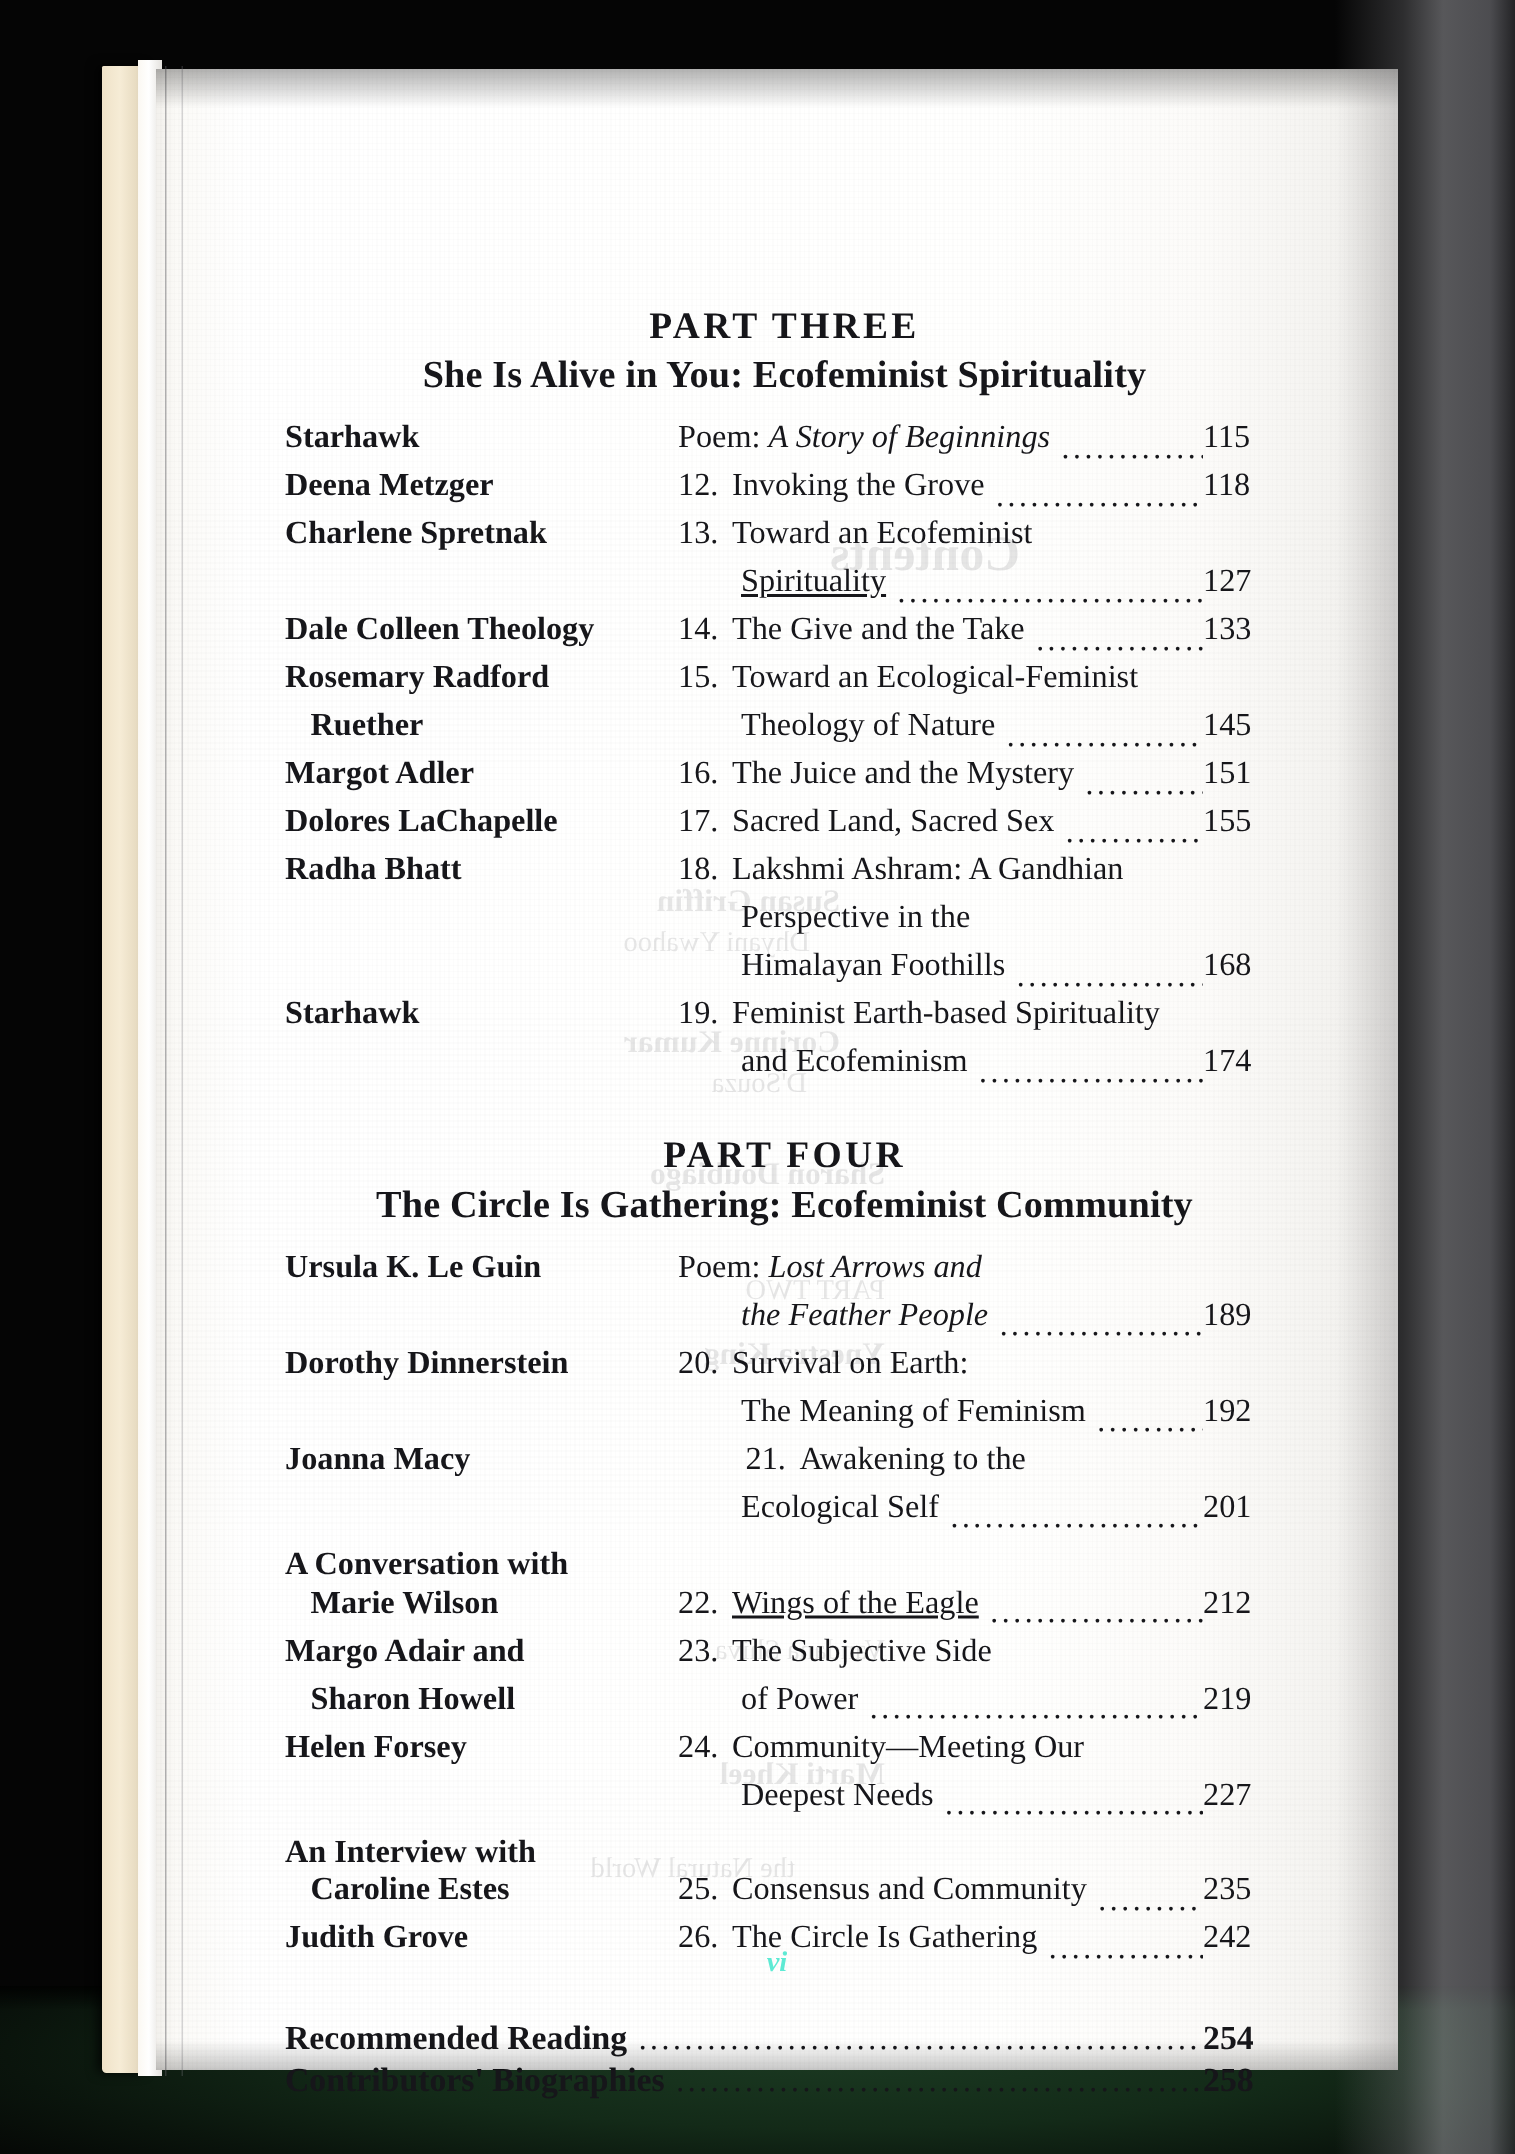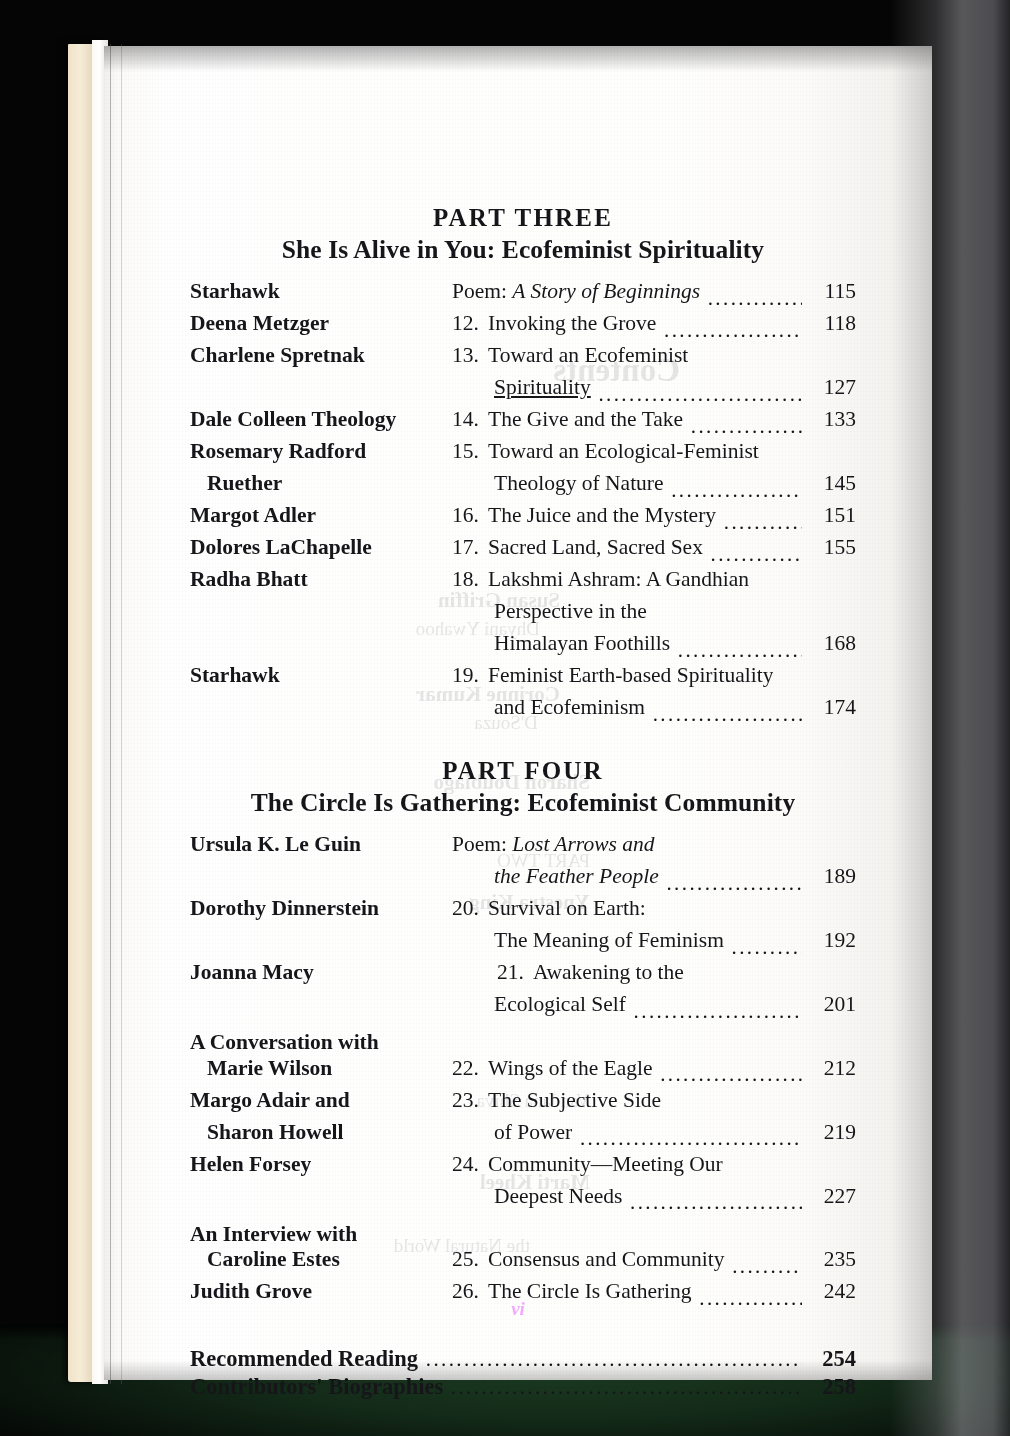--- a/index.html
+++ b/index.html
@@ -171,21 +171,21 @@
   }
 
   table.toc {
     width: 100%;
     border-collapse: collapse;
     table-layout: fixed;
   }
   table.toc td { vertical-align: top; padding: 0; }
   .col-author { width: 262px; }
   .col-entry  { width: auto; }
-  .col-page   { width: 54px; text-align: right; }
+  .col-page   { width: 54px; text-align: left; }
 
   .author {
     font-weight: bold;
     font-size: 21.5px;
     line-height: 25.5px;
     white-space: nowrap;
   }
   .author.ind { padding-left: 17px; }
 
   .entry {
@@ -221,21 +221,21 @@
 
   .folio {
     position: absolute;
     left: 0;
     right: 0;
     top: 1252px;
     text-align: center;
     font-style: italic;
     font-weight: bold;
     font-size: 19px;
-    color: #f0abfc;
+    color: #5eead4;
   }
 </style>
 </head>
 <body>
 
 <div class="backdrop"></div>
 <div class="desk-green"></div>
 
 <div class="page-edge-strip"></div>
 <div class="page-edge-strip2"></div>
@@ -380,21 +380,21 @@
             <td></td>
             <td></td>
           </tr>
           <tr>
             <td class="col-author author">A Conversation with</td>
             <td class="entry col-entry">&nbsp;</td>
             <td class="col-page pagenum"></td>
           </tr>
           <tr>
             <td class="col-author author ind">Marie Wilson</td>
-            <td class="entry col-entry" style="position: relative; overflow: hidden;"><span style="display: inline-block; max-width: 100%; overflow: hidden; white-space: nowrap;"><span class="num">22.</span><span>Wings of the Eagle</span></span><span class="leader" style="position: relative;"> ........................................</span></td>
+            <td class="entry col-entry" style="position: relative; overflow: hidden;"><span style="display: inline-block; max-width: 100%; overflow: hidden; white-space: nowrap; text-decoration: underline;"><span class="num">22.</span><span>Wings of the Eagle</span></span><span class="leader" style="position: relative;"> ........................................</span></td>
             <td class="col-page pagenum">212</td>
           </tr>
           <tr>
             <td class="col-author author">Margo Adair and</td>
             <td class="entry col-entry"><span style="display: inline-block; max-width: 100%; overflow: hidden; white-space: nowrap;"><span class="num">23.</span><span>The Subjective Side</span></span></td>
             <td class="col-page pagenum"></td>
           </tr>
           <tr>
             <td class="col-author author ind">Sharon Howell</td>
             <td class="entry ind col-entry" style="position: relative; overflow: hidden;"><span style="display: inline-block; max-width: 100%; overflow: hidden; white-space: nowrap;"><span>of Power</span></span><span class="leader" style="position: relative;"> ........................................</span></td>

